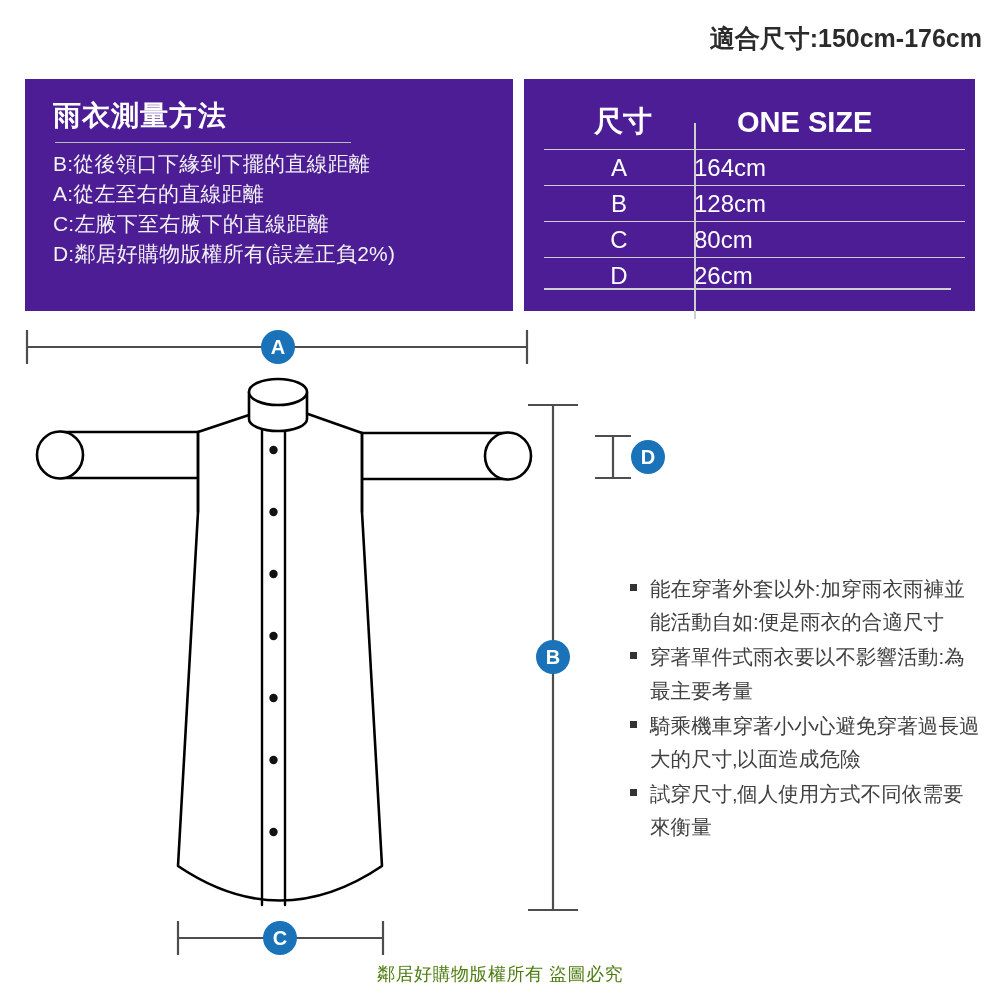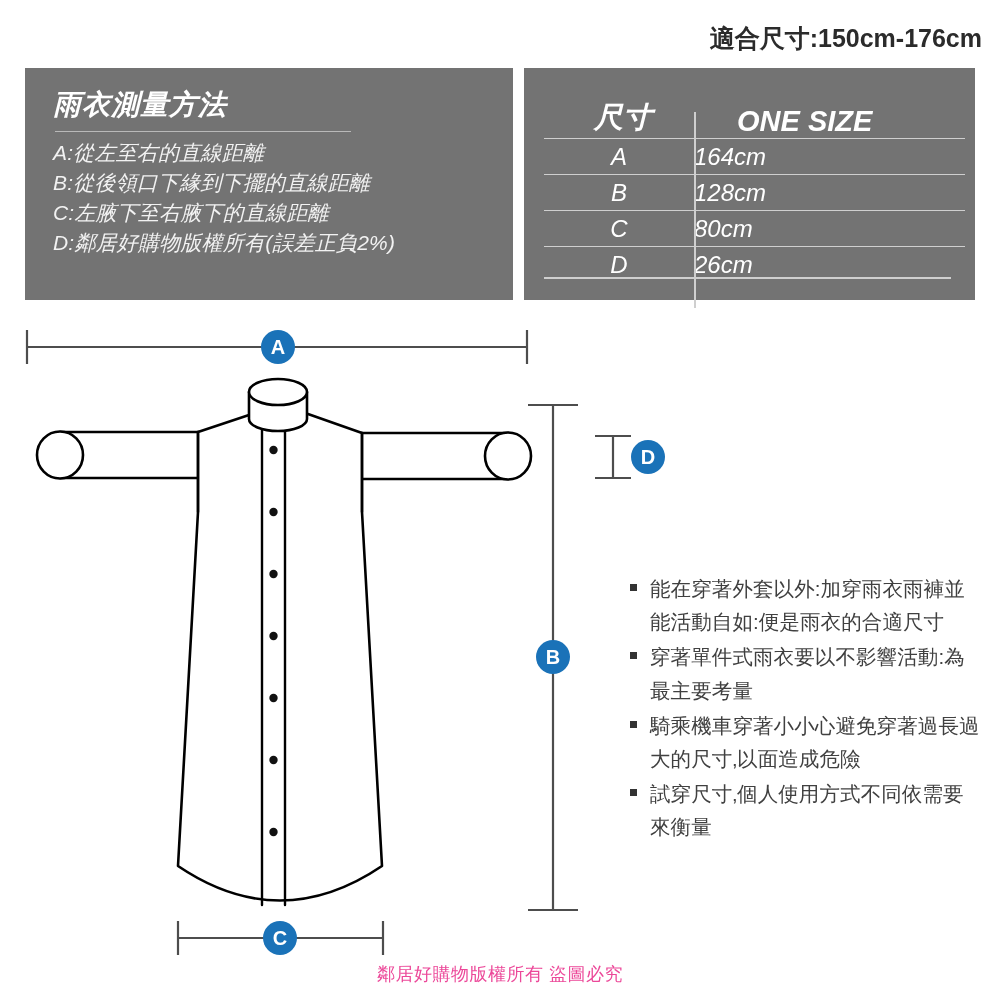--- a/index.html
+++ b/index.html
@@ -27,25 +27,24 @@
     font-size: 25px;
     font-weight: bold;
     color: #2b2b2b;
     letter-spacing: 0px;
     white-space: nowrap;
   }
 
   
   .panel {
     position: absolute;
-    background: #737373;
-    top: 68px;
+    background: #4c1d95;
+    top: 79px;
     height: 232px;
     box-sizing: border-box;
-    font-style: italic;
   }
   #panel-method {
     left: 25px;
     width: 488px;
     padding: 18px 22px 0 28px;
   }
   #panel-table {
     left: 524px;
     width: 451px;
     padding: 16px 10px 0 20px;
@@ -74,21 +73,21 @@
   }
 
   
   #size-table {
     position: relative;
     width: 100%;
     height: 100%;
   }
   .tbl-head-row {
     display: flex;
-    align-items: flex-end;
+    align-items: center;
     height: 54px;
   }
   .tbl-row {
     display: flex;
     align-items: center;
     height: 35px;
     border-top: 1.6px solid #cfcfcf;
   }
   .col-key {
     width: 150px;
@@ -188,36 +187,36 @@
   }
 
   
   #footer {
     position: absolute;
     left: 0;
     right: 0;
     top: 962px;
     text-align: center;
     font-size: 18px;
-    color: #ec4899;
+    color: #4d7c0f;
     letter-spacing: 0.5px;
   }
 </style>
 </head>
 <body>
 
 <div id="page">
 
   <div id="fit-size">適合尺寸:150cm-176cm</div>
 
   <div class="panel" id="panel-method">
     <div id="method-title">雨衣測量方法</div>
     <div id="method-rule"></div>
+    <div class="method-line">B:從後領口下緣到下擺的直線距離</div>
     <div class="method-line">A:從左至右的直線距離</div>
-    <div class="method-line">B:從後領口下緣到下擺的直線距離</div>
     <div class="method-line">C:左腋下至右腋下的直線距離</div>
     <div class="method-line">D:鄰居好購物版權所有(誤差正負2%)</div>
   </div>
 
   <div class="panel" id="panel-table">
     <div id="size-table">
       <div id="tbl-vline"></div>
       <div id="tbl-bottomline"></div>
 
       <div class="tbl-head-row">

